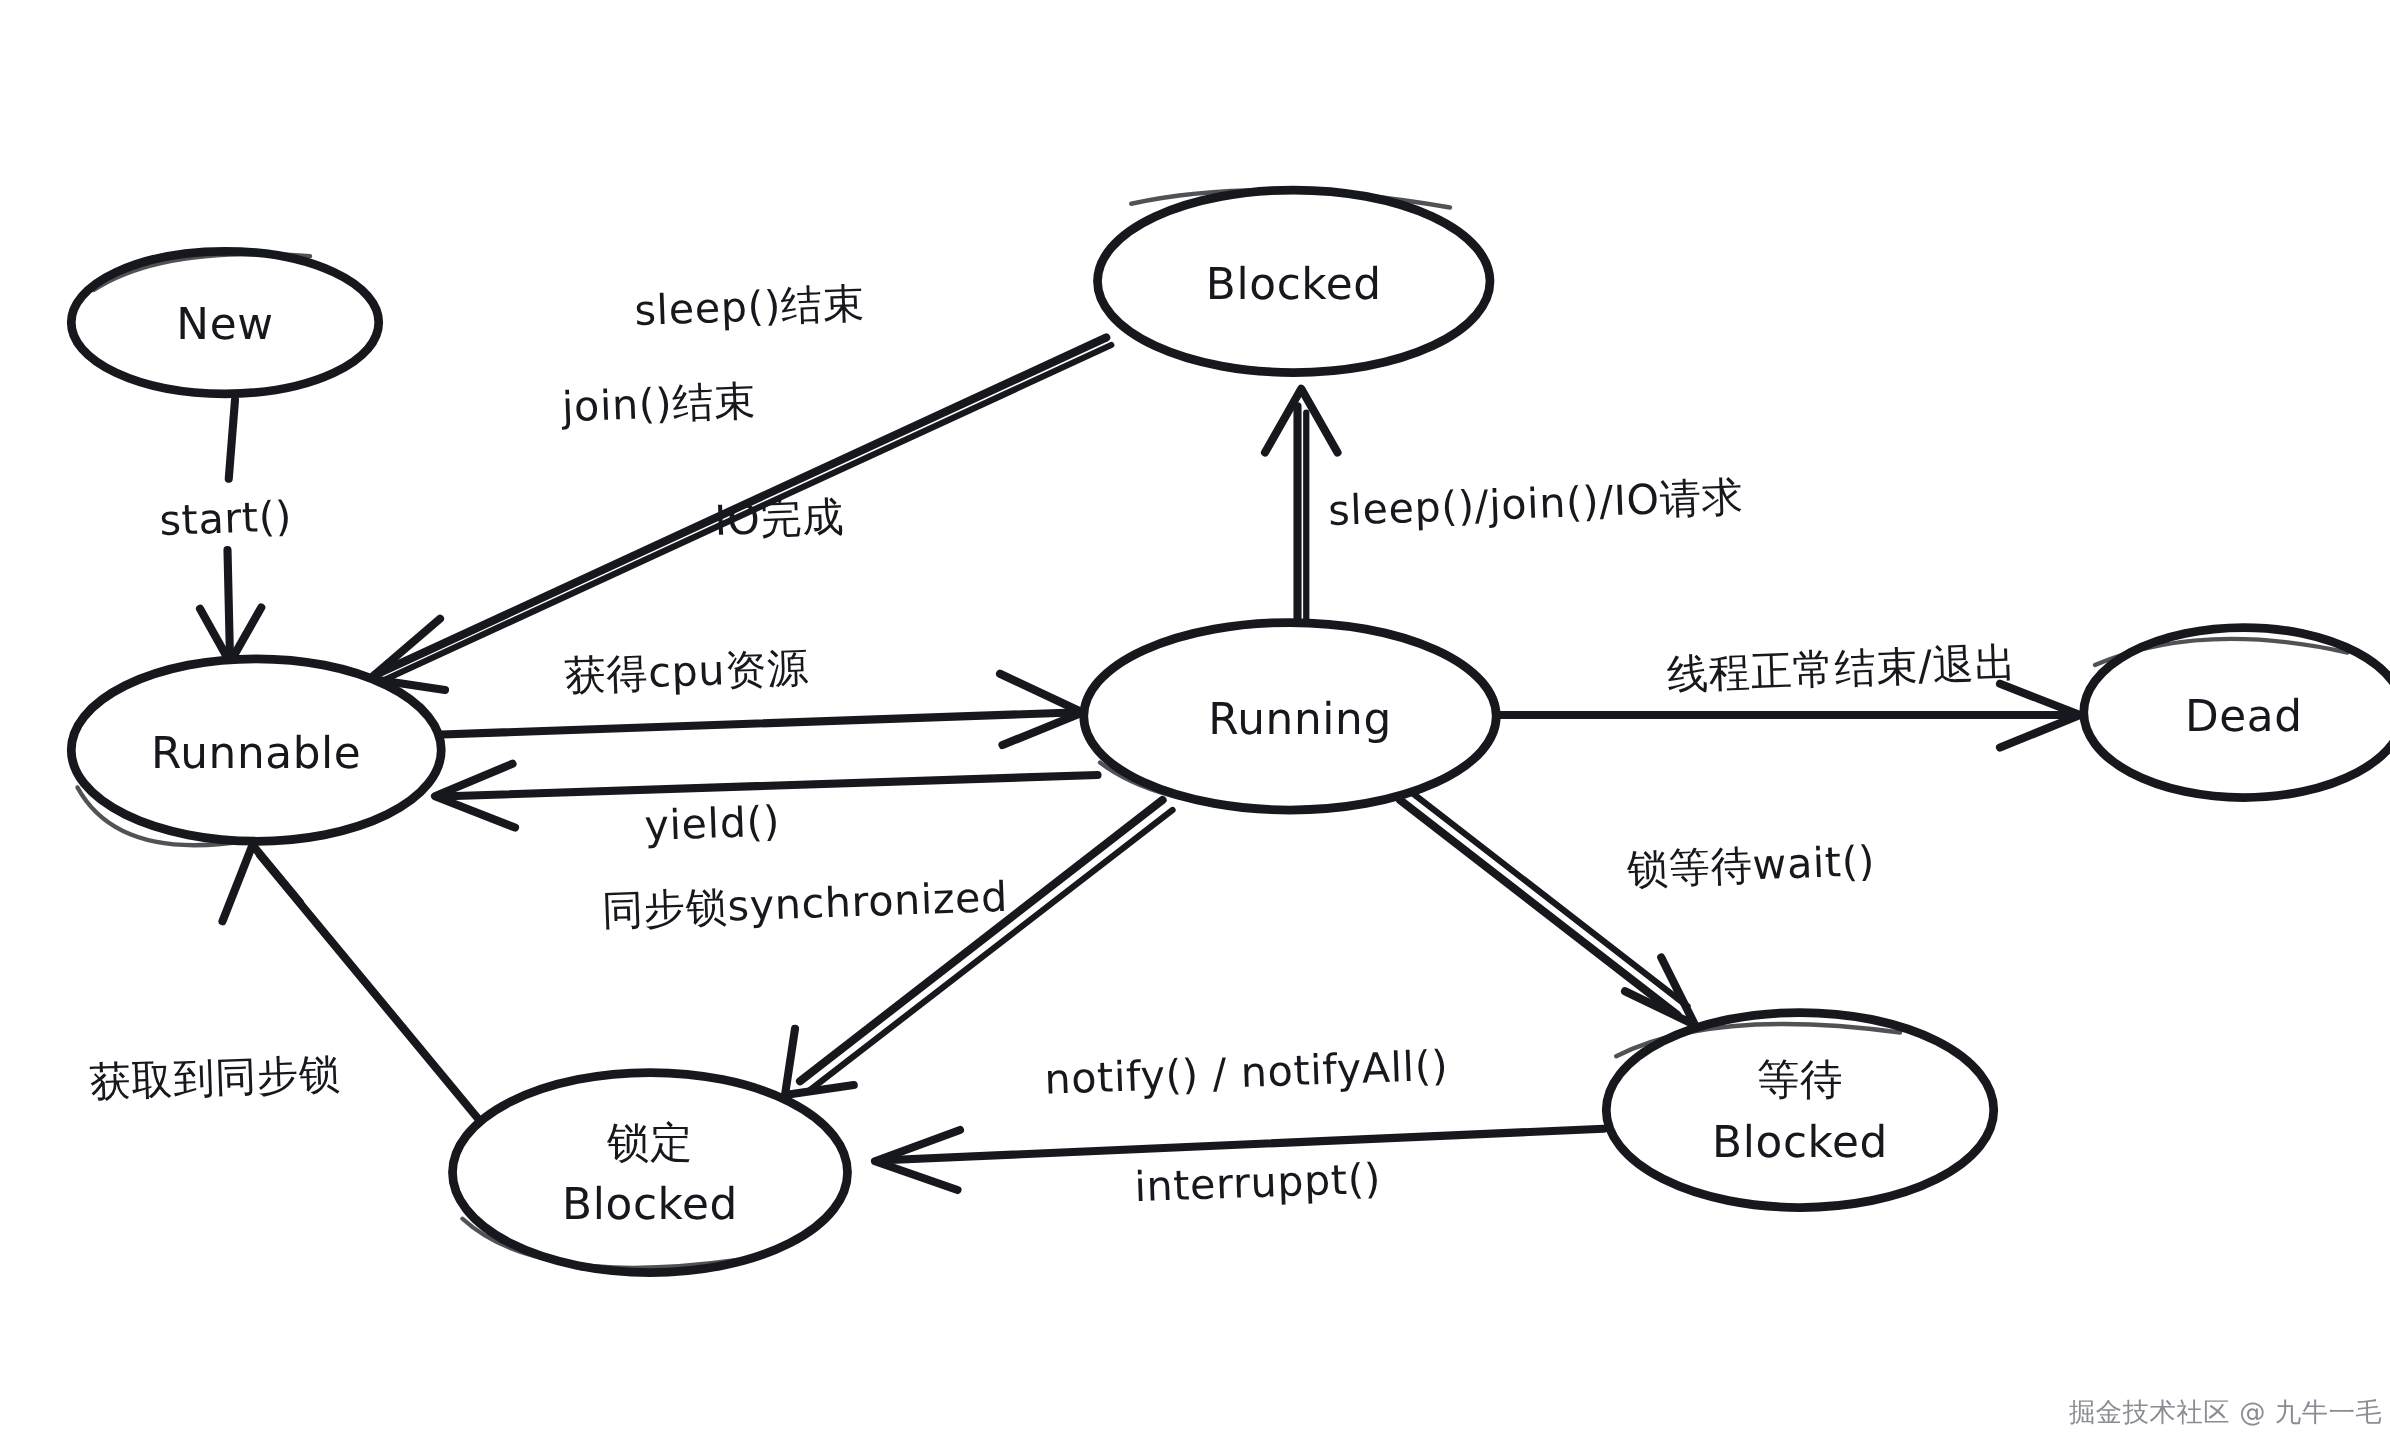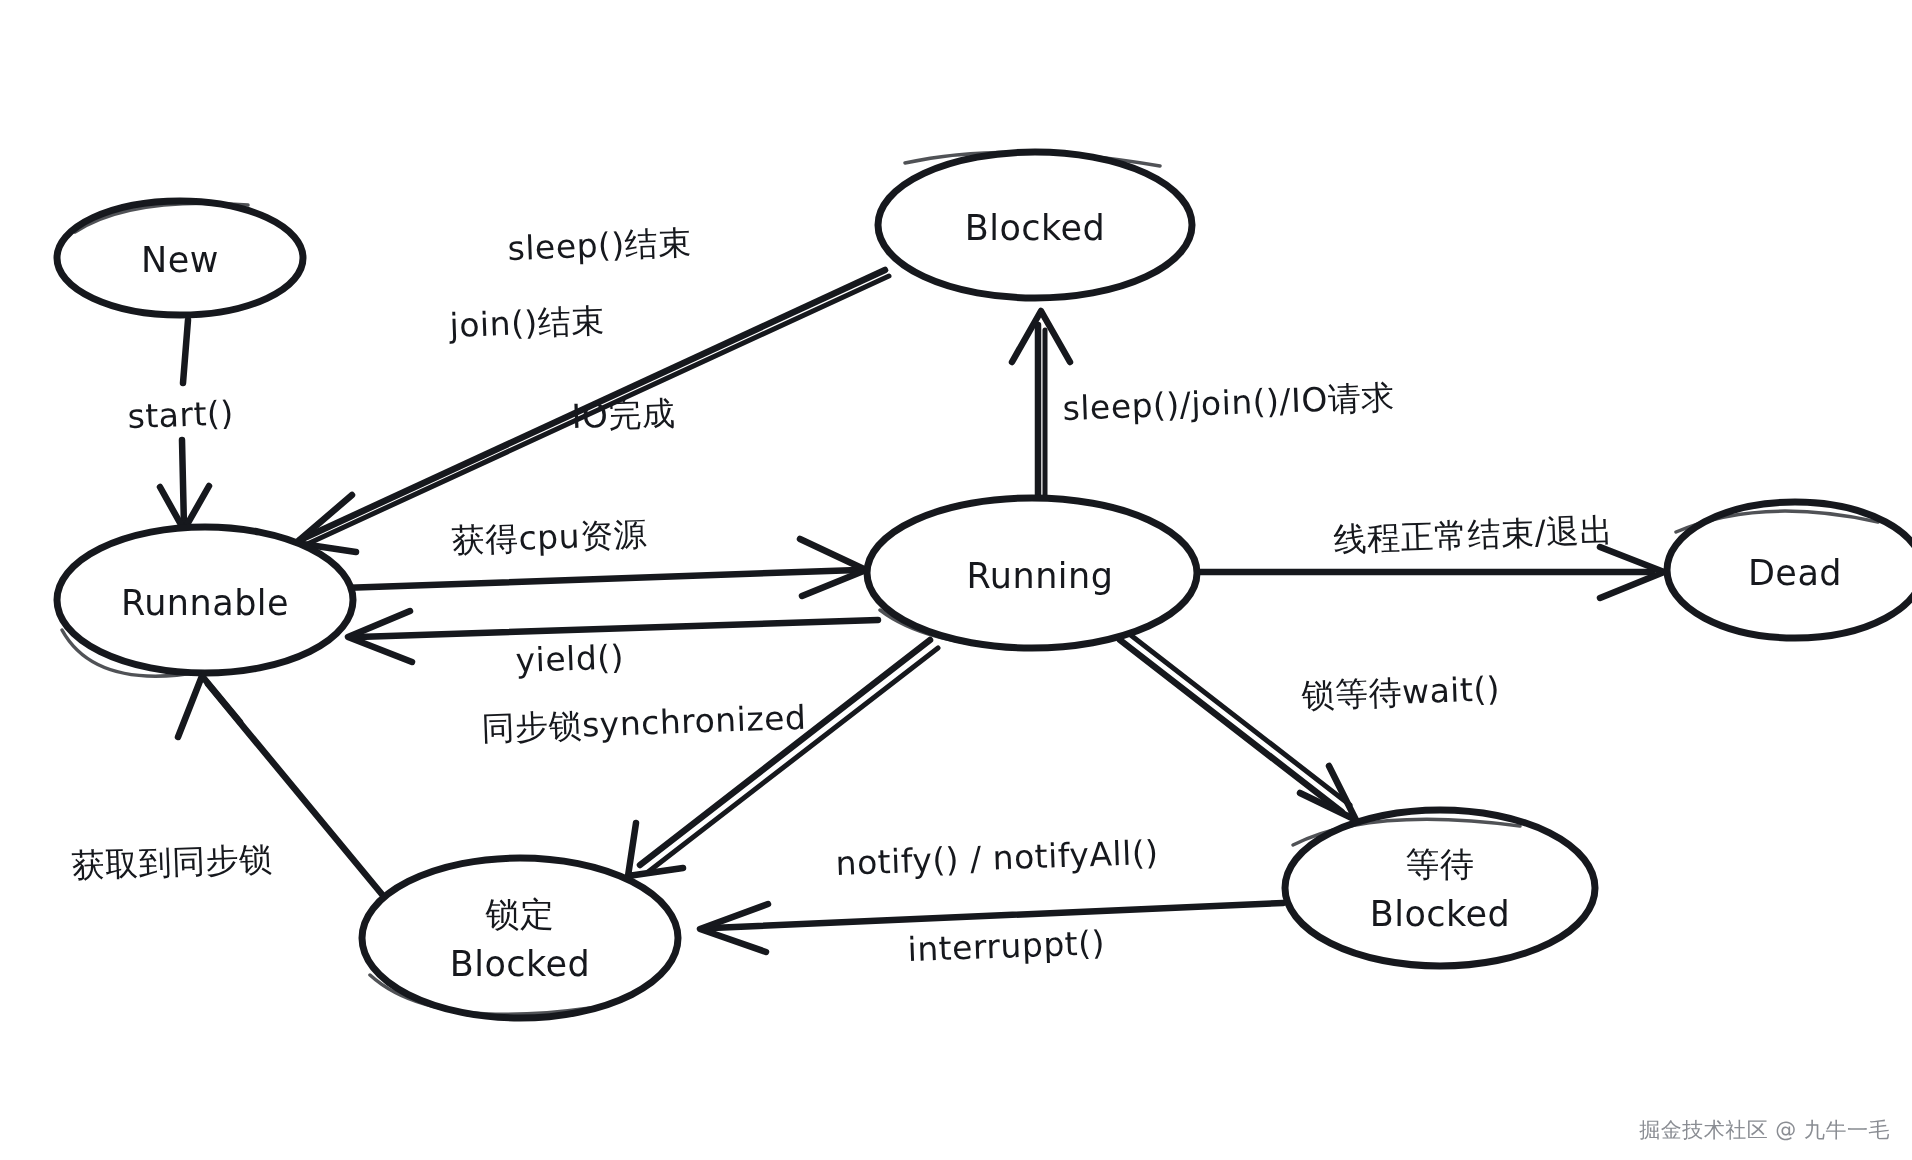--- a/index.html
+++ b/index.html
@@ -69,21 +69,21 @@
     font-size: 35px;
   }
   .edge-label {
     font-family: "DejaVu Sans", sans-serif;
     fill: #16181d;
     font-size: 33px;
     letter-spacing: 0.5px;
   }
   .watermark {
     position: absolute;
-    right: 22px;
+    right: 6px;
     bottom: 16px;
     font-family: "DejaVu Sans", sans-serif;
     font-size: 21px;
     color: #8a8d93;
     letter-spacing: 0.5px;
     white-space: nowrap;
   }
 </style>
 </head>
 <body>

